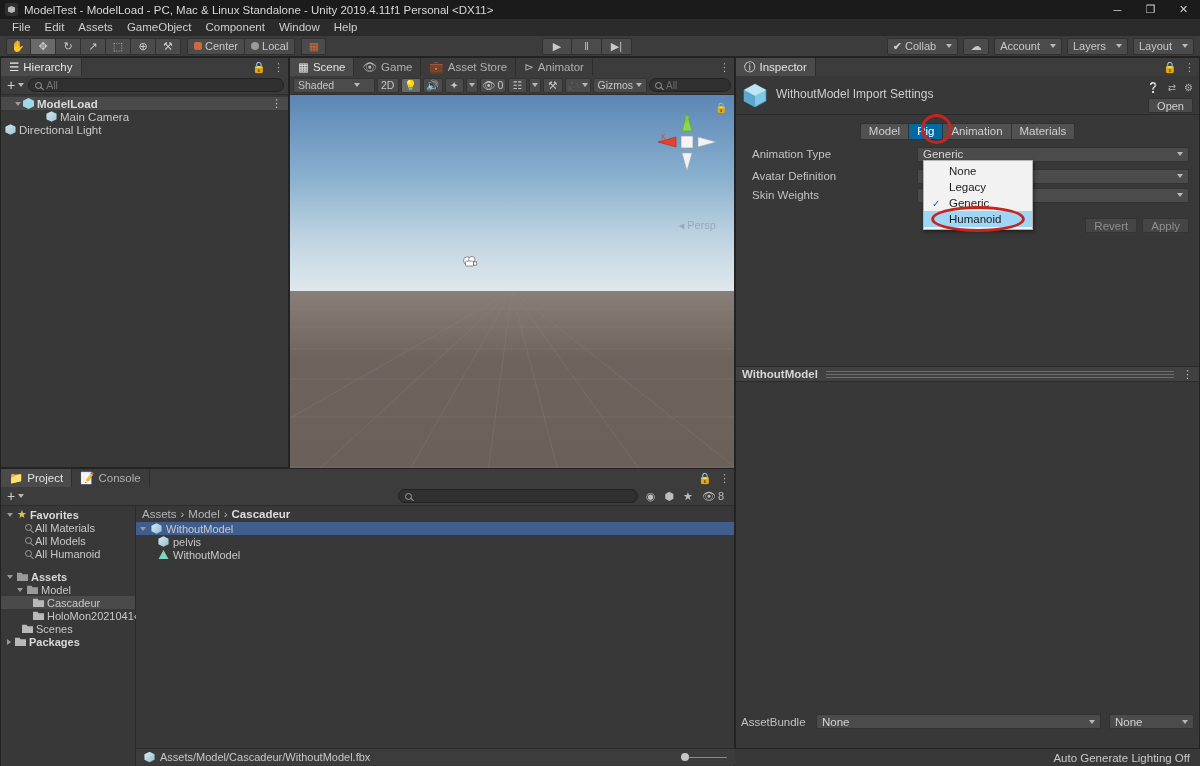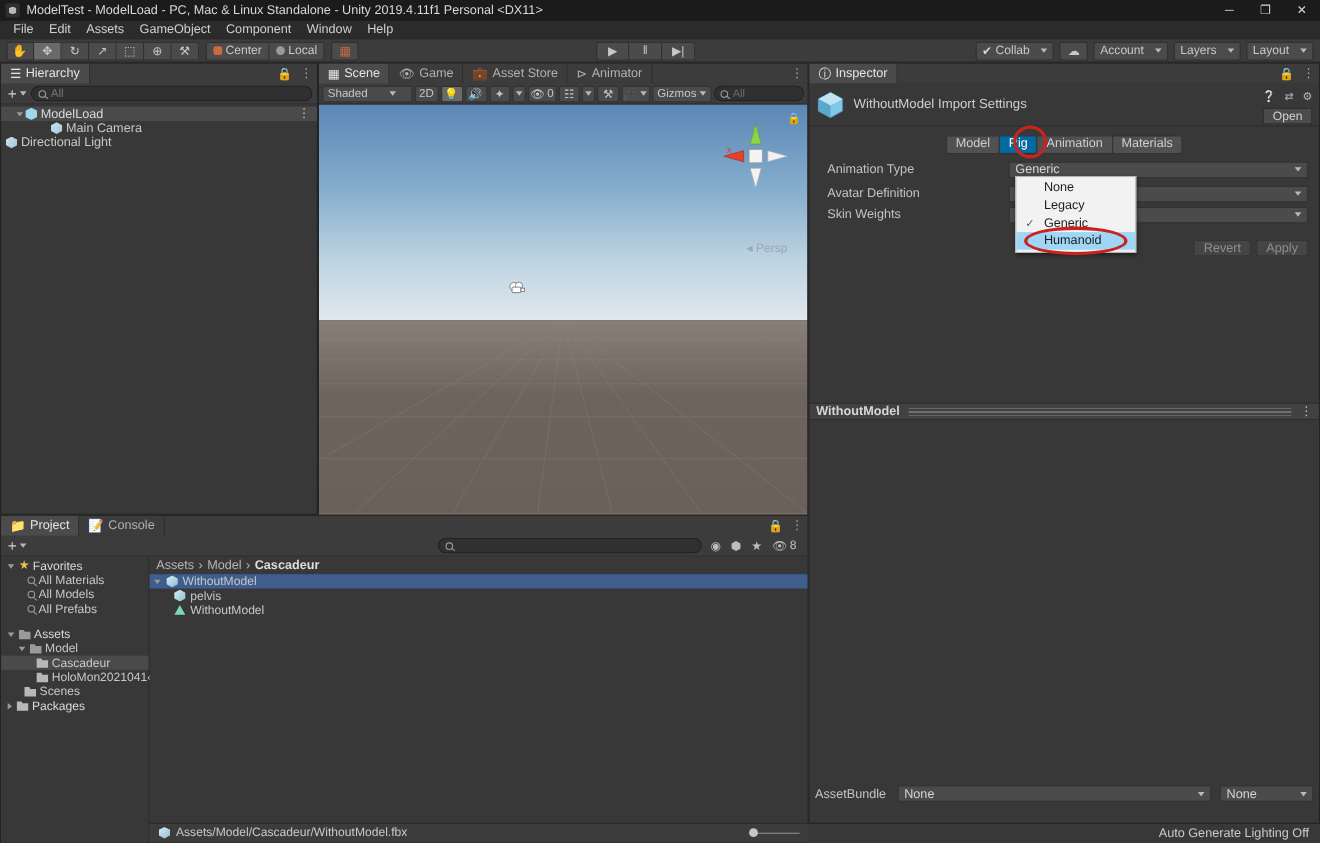--- a/index.html
+++ b/index.html
@@ -108,21 +108,21 @@
   .ico-cube {
     background: linear-gradient(135deg,#cfe6ee 0%,#9dc6d6 100%);
     clip-path: polygon(50% 2%,96% 26%,96% 74%,50% 98%,4% 74%,4% 26%);
   }
   .ico-fbx { background: linear-gradient(135deg,#d8eef6,#8fbccd); clip-path: polygon(50% 2%,96% 26%,96% 74%,50% 98%,4% 74%,4% 26%); }
   .ico-mesh { background: #7fd6c0; clip-path: polygon(50% 10%,95% 90%,5% 90%); }
   .ico-folder { background: #b8b8b8; clip-path: polygon(0 15%,42% 15%,50% 30%,100% 30%,100% 92%,0 92%); }
   .ico-folder.open { background: #9a9a9a; }
   .ico-star { color: #e8c246; font-size: 11px; line-height: 11px; }
   .tlabel { color: #c8c8c8; white-space: nowrap; }
-  .tlabel.bold { font-weight: normal; color: #d9d9d9; }
+  .tlabel.bold { font-weight: bold; color: #d9d9d9; }
 
   
   #scene { left: 289px; top: 57px; width: 446px; height: 411px; }
   .scene-toolbar {
     height: 19px; background: #3c3c3c; display: flex; align-items: center;
     gap: 2px; padding: 0 3px; border-bottom: 1px solid #2d2d2d;
   }
   .sbtn {
     height: 15px; background: #4b4b4b; border: 1px solid #333; border-radius: 2px;
     display: inline-flex; align-items: center; justify-content: center; padding: 0 4px;
@@ -514,21 +514,21 @@
         <div class="trow" style="padding-left:24px;">
           <span class="mag"></span>
           <span class="tlabel">All Materials</span>
         </div>
         <div class="trow" style="padding-left:24px;">
           <span class="mag"></span>
           <span class="tlabel">All Models</span>
         </div>
         <div class="trow" style="padding-left:24px;">
           <span class="mag"></span>
-          <span class="tlabel">All Prefabs</span>
+          <span class="tlabel">All Humanoid</span>
         </div>
         <div style="height:10px;"></div>
         <div class="trow" style="padding-left:6px;">
           <span class="tri open"></span>
           <span class="ico ico-folder open"></span>
           <span class="tlabel bold">Assets</span>
         </div>
         <div class="trow" style="padding-left:16px;">
           <span class="tri open"></span>
           <span class="ico ico-folder open"></span>

